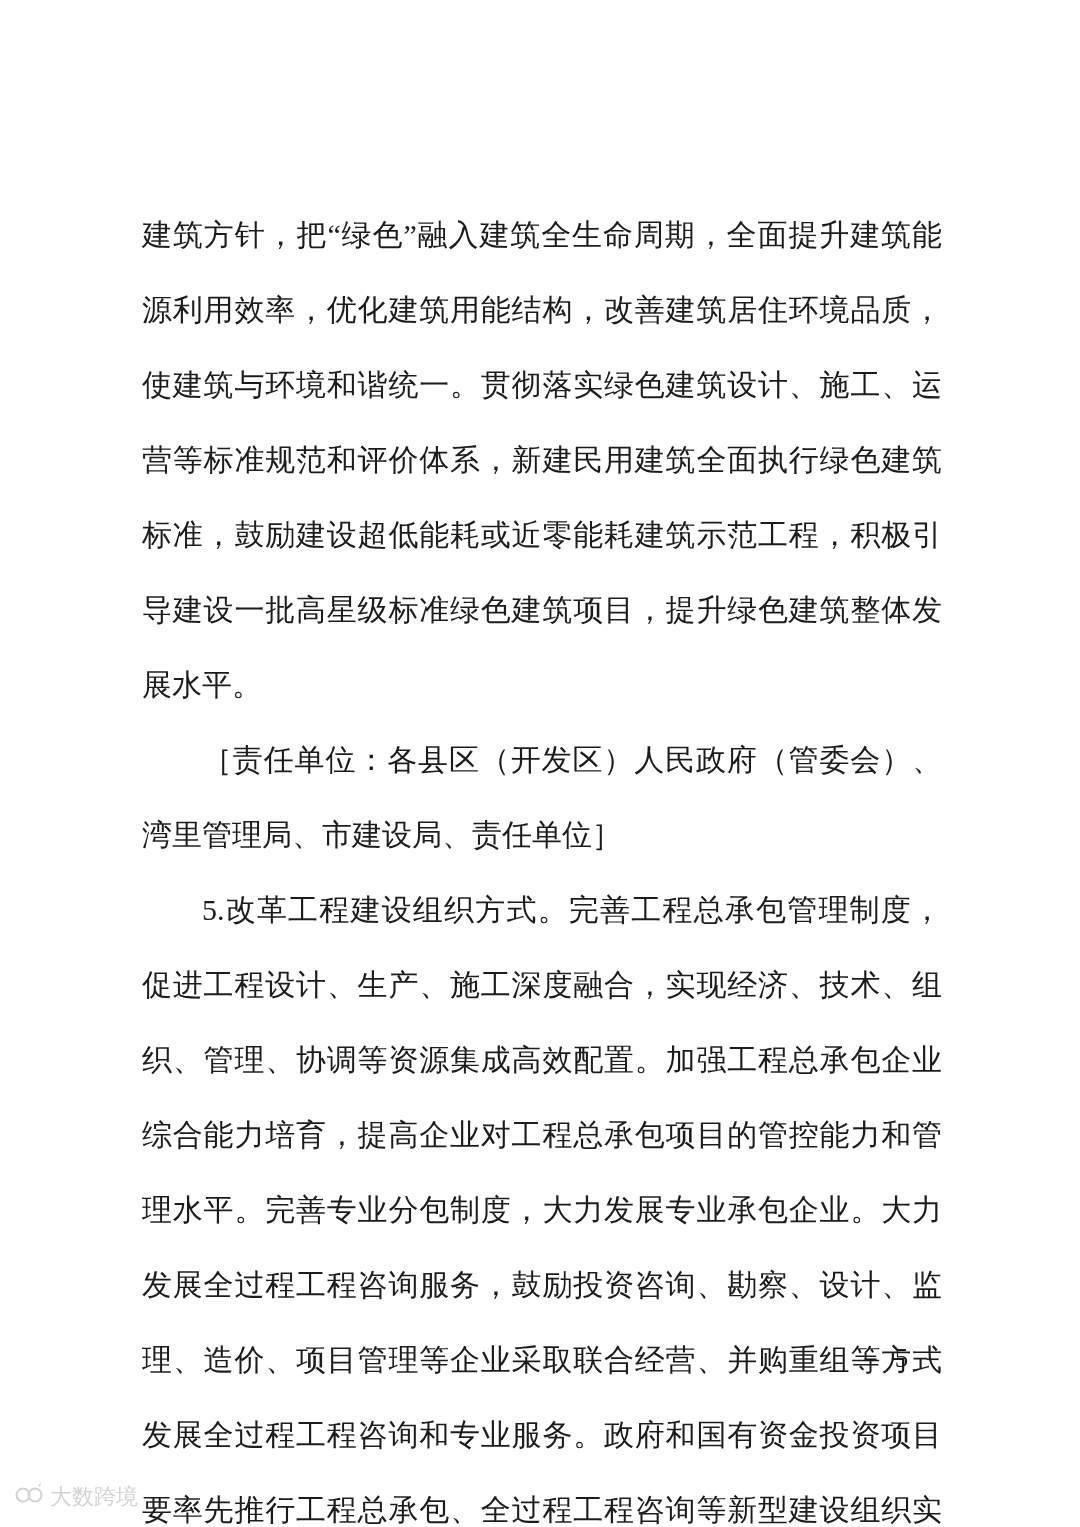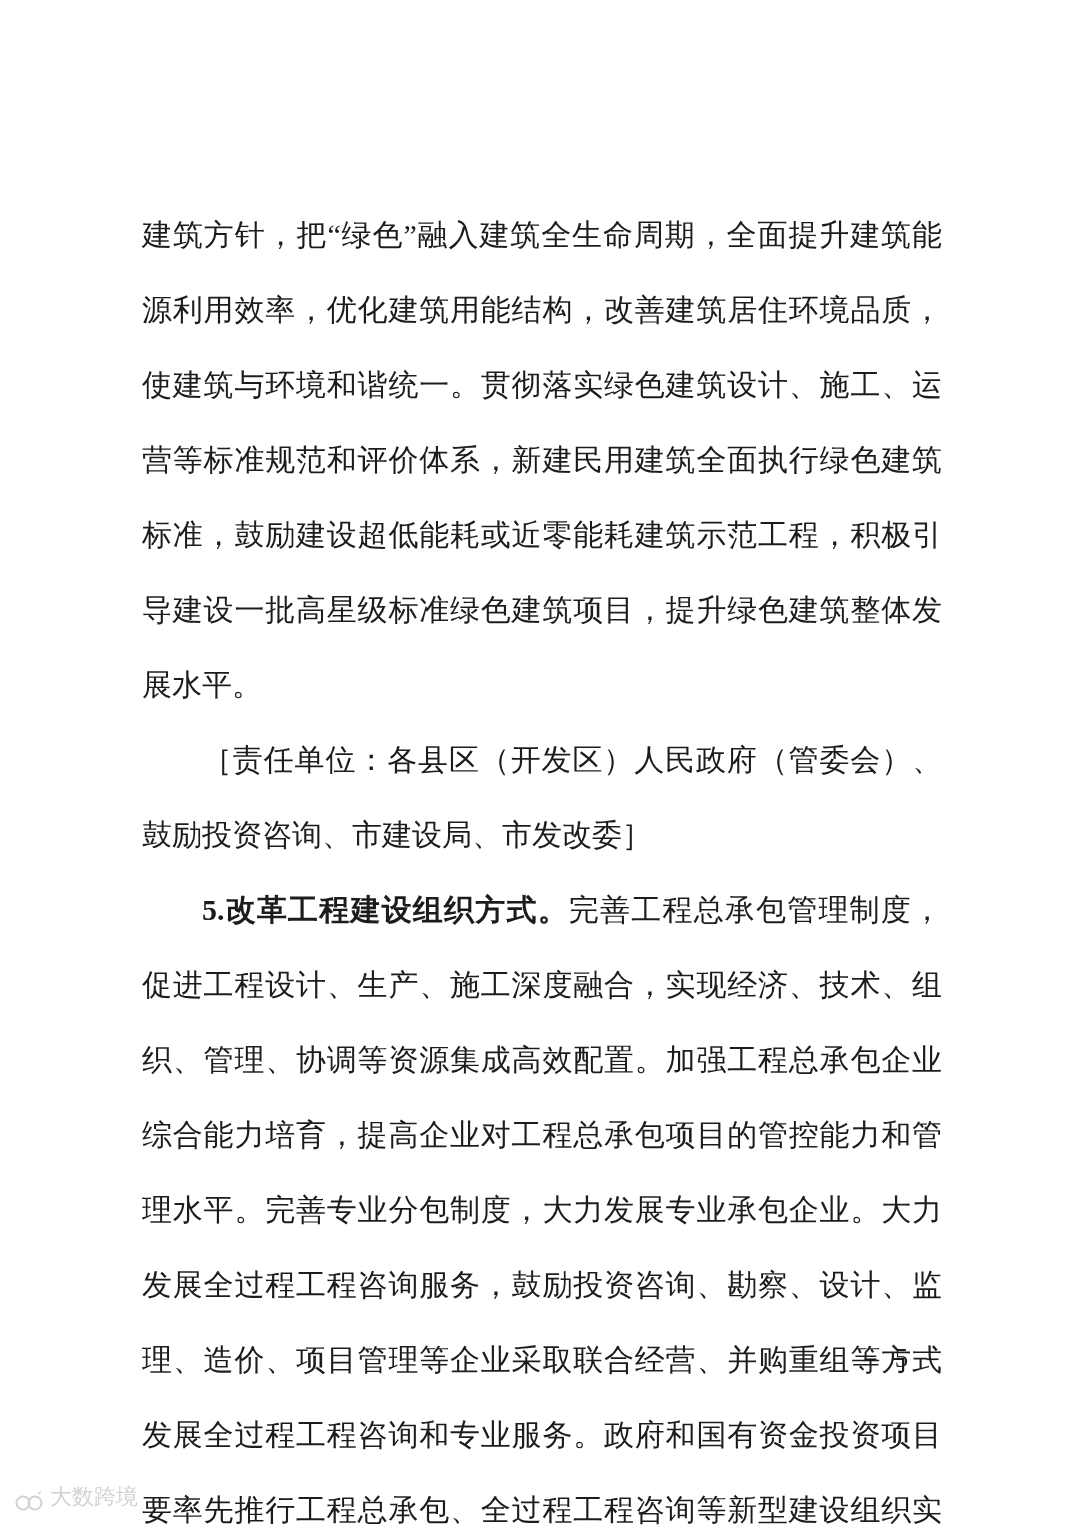--- a/index.html
+++ b/index.html
@@ -27,57 +27,57 @@
     text-justify: inter-ideograph;
   }
   .para {
     margin: 0;
     padding: 0;
   }
   .para.indent {
     text-indent: 2em;
   }
   .para .bold {
-    font-weight: bold;
+    font-weight: normal;
   }
   .para.heading {
     font-weight: bold;
   }
   .page-number {
     position: absolute;
     top: 1340px;
     right: 132px;
     font-size: 27px;
     letter-spacing: 2px;
     color: #1c1c1c;
   }
   .watermark {
     position: absolute;
     left: 14px;
     top: 1482px;
     display: flex;
-    align-items: flex-end;
+    align-items: flex-start;
     gap: 6px;
     color: #d2d2d2;
     font-size: 22px;
     font-family: "Liberation Sans", sans-serif;
     user-select: none;
   }
   .watermark svg {
     display: block;
   }
 </style>
 </head>
 <body>
 
 <div class="page">
 
   <div class="content">
       <p class="para"><span>建筑方针，把“绿色”融入建筑全生命周期，全面提升建筑能源利用效率，优化建筑用能结构，改善建筑居住环境品质，使建筑与环境和谐统一。贯彻落实绿色建筑设计、施工、运营等标准规范和评价体系，新建民用建筑全面执行绿色建筑标准，鼓励建设超低能耗或近零能耗建筑示范工程，积极引导建设一批高星级标准绿色建筑项目，提升绿色建筑整体发展水平。</span></p>
-      <p class="para indent"><span>［责任单位：各县区（开发区）人民政府（管委会）、鼓励投资咨询、市建设局、市发改委］</span></p>
+      <p class="para indent"><span>［责任单位：各县区（开发区）人民政府（管委会）、湾里管理局、市建设局、责任单位］</span></p>
       <p class="para indent"><span class="bold">5.改革工程建设组织方式。</span><span>完善工程总承包管理制度，促进工程设计、生产、施工深度融合，实现经济、技术、组织、管理、协调等资源集成高效配置。加强工程总承包企业综合能力培育，提高企业对工程总承包项目的管控能力和管理水平。完善专业分包制度，大力发展专业承包企业。大力发展全过程工程咨询服务，鼓励投资咨询、勘察、设计、监理、造价、项目管理等企业采取联合经营、并购重组等方式发展全过程工程咨询和专业服务。政府和国有资金投资项目要率先推行工程总承包、全过程工程咨询等新型建设组织实施方式，探索在民用建筑工程中推行建筑师负责制。</span></p>
     </div>
 
   <div class="page-number">－ 5 －</div>
 
   <div class="watermark">
     <span>
       <svg width="30" height="22" viewBox="0 0 30 22" fill="none" xmlns="http://www.w3.org/2000/svg">
         <circle cx="9" cy="13" r="6.5" stroke="#d2d2d2" stroke-width="2"></circle>
         <circle cx="21" cy="13" r="6.5" stroke="#d2d2d2" stroke-width="2"></circle>

